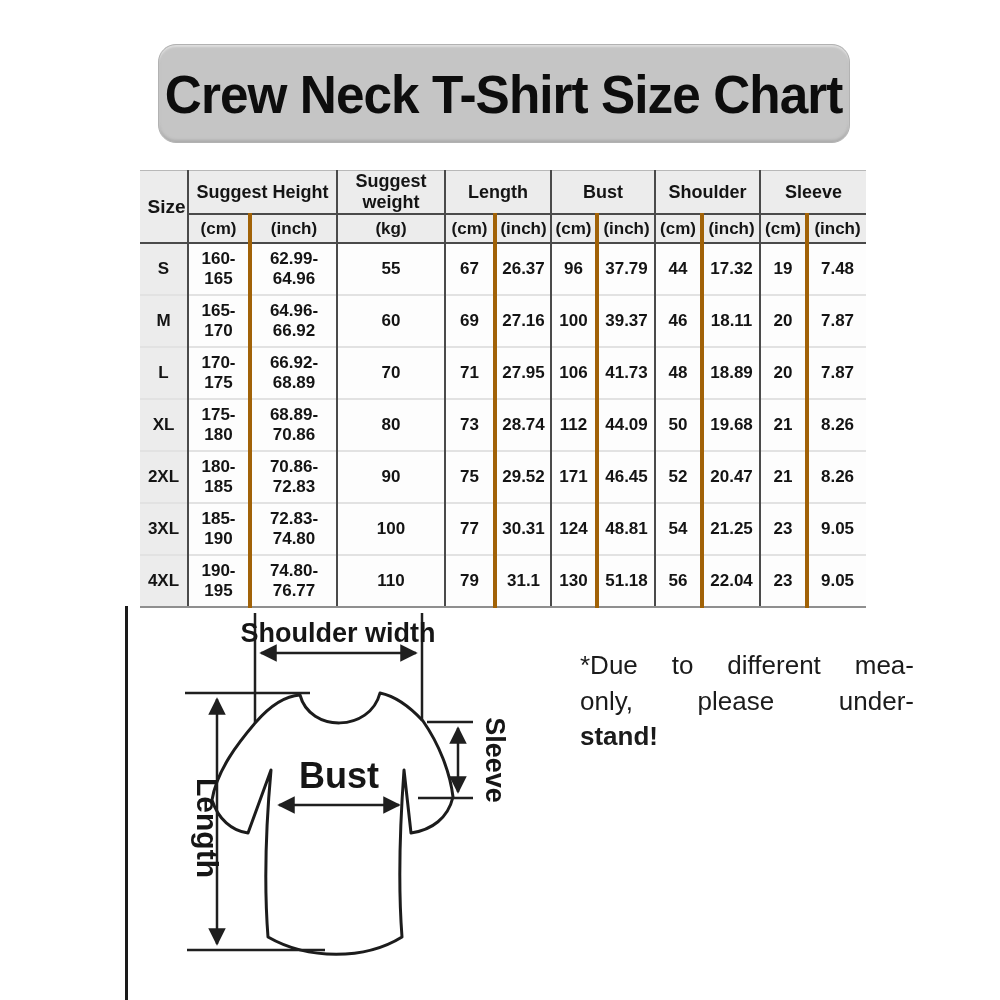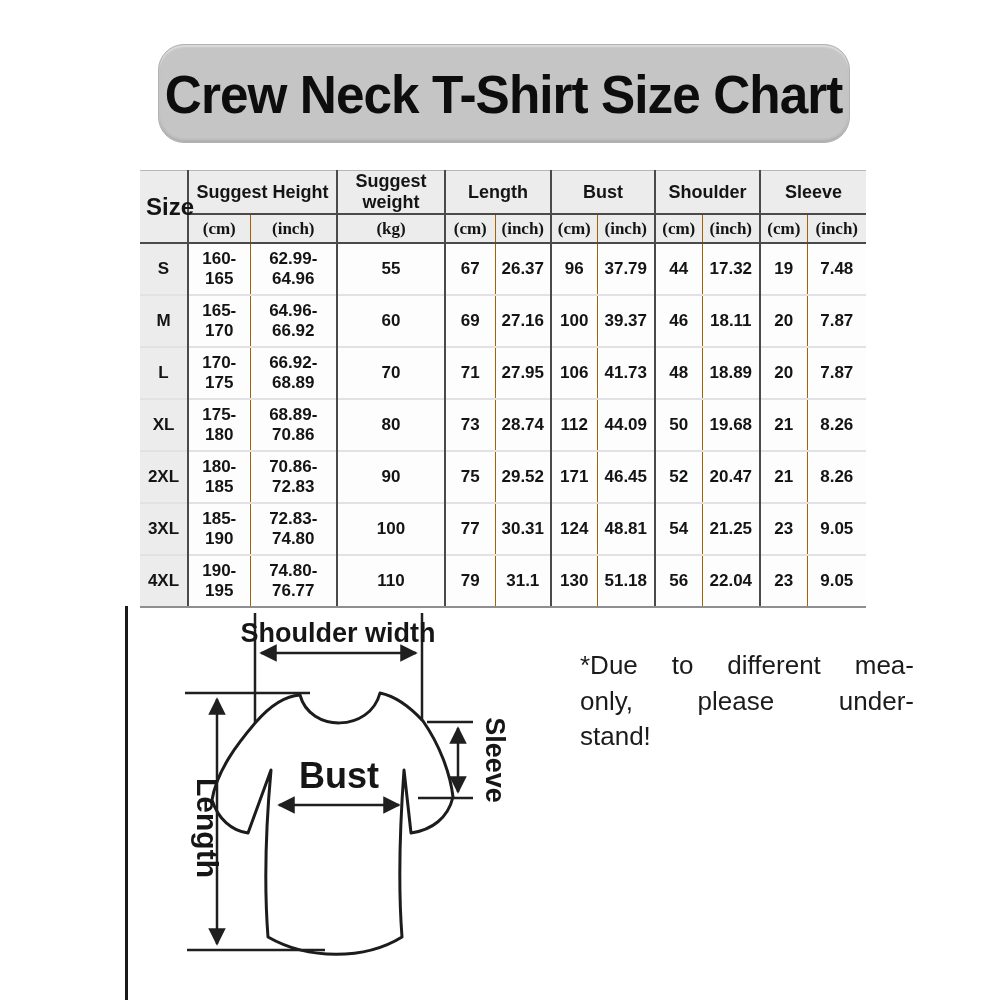--- a/index.html
+++ b/index.html
@@ -3,62 +3,62 @@
 <meta charset="utf-8">
 <style>
   html,body{margin:0;padding:0;}
   body{
     width:1000px;height:1000px;background:#ffffff;position:relative;
     font-family:"Liberation Sans", sans-serif;color:#111;overflow:hidden;
   }
   
   .title-bar{
     position:absolute;left:158px;top:44px;width:690px;height:97px;
-    background:#c5c5c5;border:1px solid #b2b2b2;border-radius:26px;
+    background:#c5c5c5;border:1px solid #b2b2b2;border-radius:18px;
     box-shadow:inset 0 2px 2px #dedede, inset 0 -2px 3px #ababab;
     display:flex;align-items:center;justify-content:center;
   }
   .title-bar .t{
     font-size:54px;font-weight:bold;letter-spacing:-1px;color:#0d0d0d;
     transform:scaleX(0.95);white-space:nowrap;
   }
   
   table.size-table{
     position:absolute;left:140px;top:170px;width:726px;
     border-collapse:collapse;table-layout:fixed;background:#fff;
   }
   .size-table th,.size-table td{
     text-align:center;vertical-align:middle;padding:0;
     font-weight:bold;color:#141414;
   }
   .size-table thead th{background:#ececec;font-size:18px;}
   .size-table thead tr.grp-row th{height:34px;}
-  .size-table thead tr.unit-row th{height:27px;font-size:17px;font-family:Liberation Serif, serif;}
+  .size-table thead tr.unit-row th{height:27px;font-size:17px;}
   .size-table tbody td{height:50px;font-size:17px;background:#fdfdfd;}
   .size-table tbody td.size-col{background:#ececec;}
-  .size-table th.size-head{font-size:24px;padding-left:6px;}
+  .size-table th.size-head{font-size:19px;padding-left:6px;}
   
   .size-table thead tr.grp-row th{border-top:1px solid #b8b8b8;}
   .size-table th.grp,.size-table td.grp{border-left:2px solid #4a4a4a;}
-  .size-table th.sub,.size-table td.sub{border-left:1px solid #a16207;margin-top:35px;}
+  .size-table th.sub,.size-table td.sub{border-left:4px solid #a16207;margin-top:35px;}
   .size-table thead tr.grp-row th.under{border-bottom:2px solid #4a4a4a;}
   .size-table thead tr.unit-row th,
   .size-table thead th.size-head{border-bottom:2px solid #4a4a4a;}
   .size-table tbody tr + tr td{border-top:2px solid #e2e2e2;}
   .size-table tbody tr:last-child td{border-bottom:2px solid #8f8f8f;}
   
   .frame-line{position:absolute;left:125px;top:606px;width:3px;height:394px;background:#1a1a1a;}
   svg.diagram{position:absolute;left:140px;top:600px;}
   svg.diagram text{font-family:"Liberation Sans", sans-serif;fill:#161616;}
   .note{position:absolute;left:556px;top:648px;width:334px;margin-left:24px;}
   .note .line{
     font-size:26px;line-height:35.5px;color:#1b1b1b;
     text-align:justify;text-align-last:justify;
   }
-  .note .line:last-child{text-align-last:left;}
+  .note .line:last-child{text-align-last:left;font-weight:bold;}
 </style>
 </head>
 <body>
 
 <div class="title-bar">
   <span class="t">Crew Neck T-Shirt Size Chart</span>
 </div>
 
 <table class="size-table">
   <colgroup>

